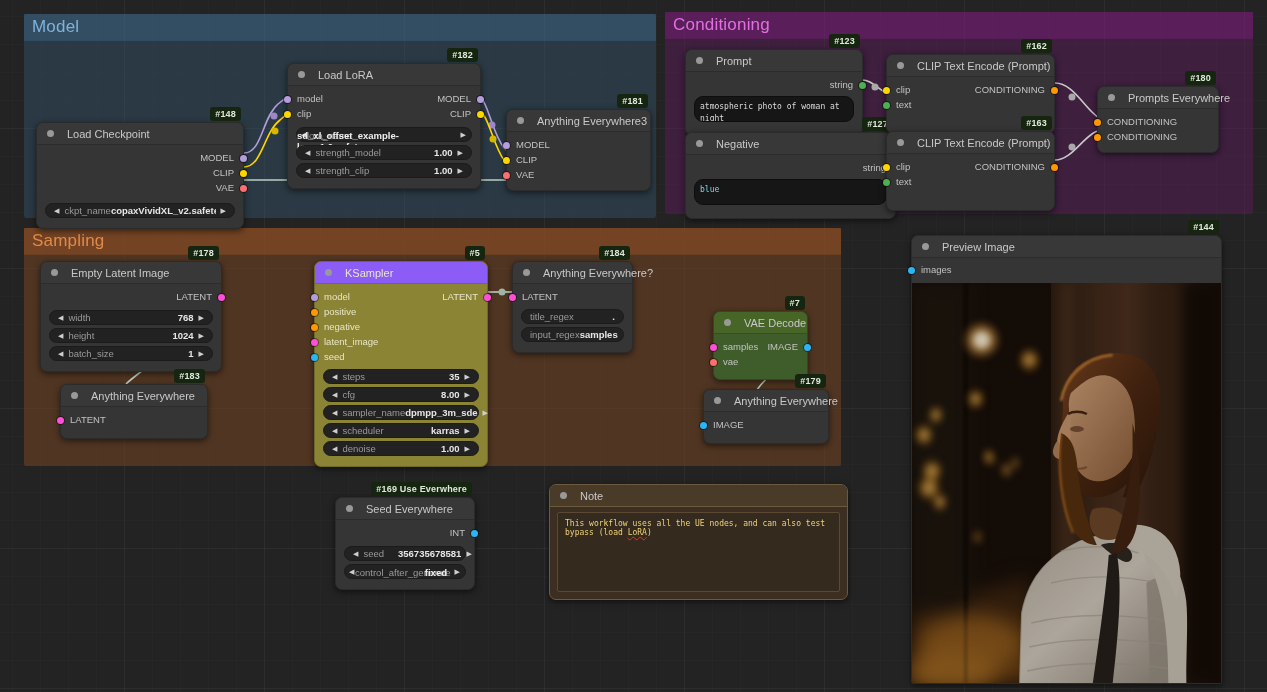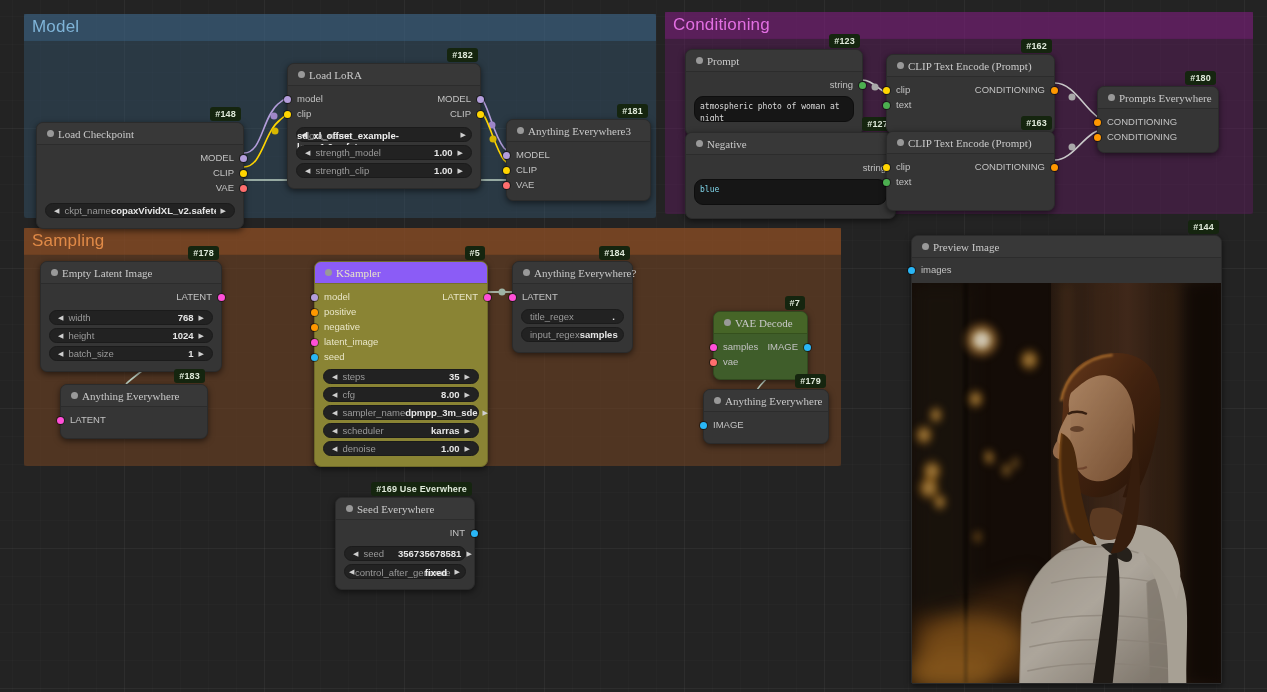--- a/index.html
+++ b/index.html
@@ -41,26 +41,25 @@
   
   .node {
     position: absolute;
     background: #353535;
     border-radius: 7px;
     box-shadow: 0 2px 6px rgba(0,0,0,0.55);
     border: 1px solid #2b2b2b;
     overflow: visible;
   }
   .node-hdr {
-    display: flex; align-items: center; gap: 4px;
+    display: flex; align-items: center; gap: 13px;
     padding: 0 10px; height: 22px;
     border-bottom: 1px solid #2c2c2c;
     border-radius: 6px 6px 0 0;
     background: #383838;
-    font-family: Liberation Serif, serif;
   }
   .node-dot { width: 7px; height: 7px; border-radius: 50%; background: #999; flex: none; }
   .node-title { font-size: 11px; color: #c9c9c9; white-space: nowrap; }
   .node-body { padding: 5px 0 7px 0; }
 
   .badge {
     position: absolute; top: -16px; right: 2px;
     background: #15250f; color: #dfe9da;
     font-size: 9px; font-weight: bold;
     padding: 2px 5px; border-radius: 3px;
@@ -279,21 +278,21 @@
       </div>
       <div class="widget">
         <span class="arrow l">◀</span>
         <span class="wname">strength_clip</span>
         <span class="wval">1.00</span>
         <span class="arrow r">▶</span>
       </div>
     </div>
   </div>
 
-  <div class="node" style="left:506px; top:119px; width:145px;">
+  <div class="node" style="left:506px; top:109px; width:145px;">
     <div class="badge">#181</div>
     <div class="node-hdr">
       <span class="node-dot"></span>
       <span class="node-title">Anything Everywhere3</span>
     </div>
     <div class="node-body">
       <div class="slot-row">
         <span class="slot in">
           <span class="port" style="background:#b39ddb"></span>
           <span>MODEL</span>
@@ -633,20 +632,31 @@
       </div>
       <div class="widget overlap">
         <span class="ov-arrow-l">◀</span>
         <span class="ov-name">control_after_generate</span>
         <span class="ov-val">fixed</span>
         <span class="ov-arrow-r">▶</span>
       </div>
     </div>
   </div>
 
+  <div class="node n-note" style="left:549px; top:484px; width:299px;">
+    <div class="node-hdr">
+      <span class="node-dot"></span>
+      <span class="node-title">Note</span>
+    </div>
+    <div class="node-body" style="padding:0;">
+      <div class="note-text">
+        <span>This workflow uses all the UE nodes, and can also test bypass (load </span><span class="sp-err">LoRA</span><span>)</span>
+      </div>
+    </div>
+  </div>
 
   <div class="node" style="left:911px; top:235px; width:311px; border-radius:7px 7px 2px 2px;">
     <div class="badge">#144</div>
     <div class="node-hdr">
       <span class="node-dot"></span>
       <span class="node-title">Preview Image</span>
     </div>
     <div class="node-body" style="padding:4px 0 0 0;">
       <div class="slot-row" style="margin-bottom:6px;">
         <span class="slot in">

